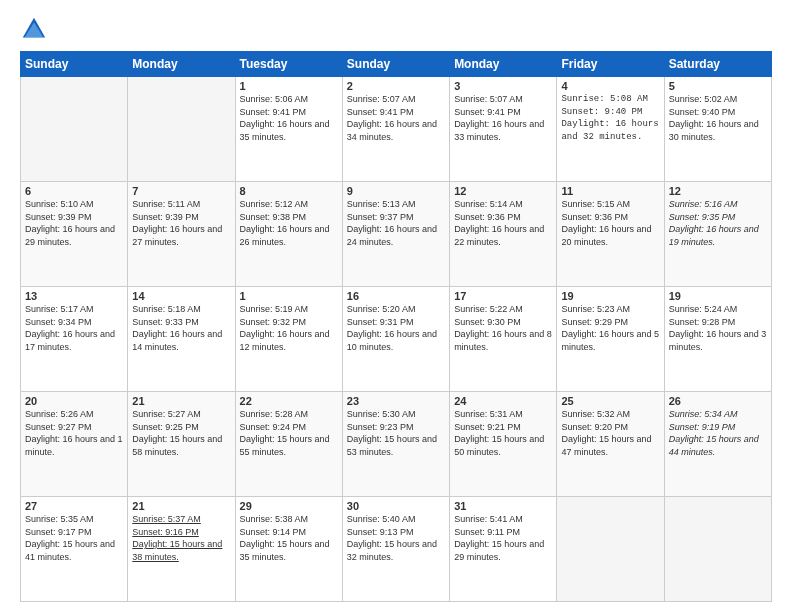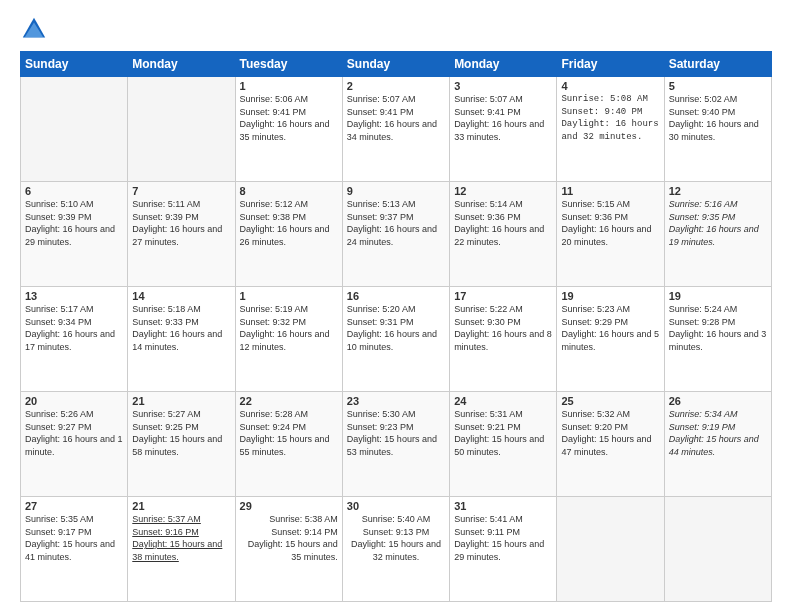--- a/index.html
+++ b/index.html
@@ -302,27 +302,27 @@
 Daylight: 15 hours and 41 minutes.</div>
           </td>
           <td>
             <div class="day-number">21</div>
             <div class="day-info" style="white-space: pre-line; text-decoration: underline;">Sunrise: 5:37 AM
 Sunset: 9:16 PM
 Daylight: 15 hours and 38 minutes.</div>
           </td>
           <td>
             <div class="day-number">29</div>
-            <div class="day-info" style="white-space: pre-line; text-align: right;">Sunrise: 5:38 AM
+            <div class="day-info" style="white-space: pre-line;">Sunrise: 5:38 AM
 Sunset: 9:14 PM
 Daylight: 15 hours and 35 minutes.</div>
           </td>
           <td>
             <div class="day-number">30</div>
-            <div class="day-info" style="white-space: pre-line; text-align: center;">Sunrise: 5:40 AM
+            <div class="day-info" style="white-space: pre-line;">Sunrise: 5:40 AM
 Sunset: 9:13 PM
 Daylight: 15 hours and 32 minutes.</div>
           </td>
           <td>
             <div class="day-number">31</div>
             <div class="day-info" style="white-space: pre-line;">Sunrise: 5:41 AM
 Sunset: 9:11 PM
 Daylight: 15 hours and 29 minutes.</div>
           </td>
           <td class="empty-cell"></td>

